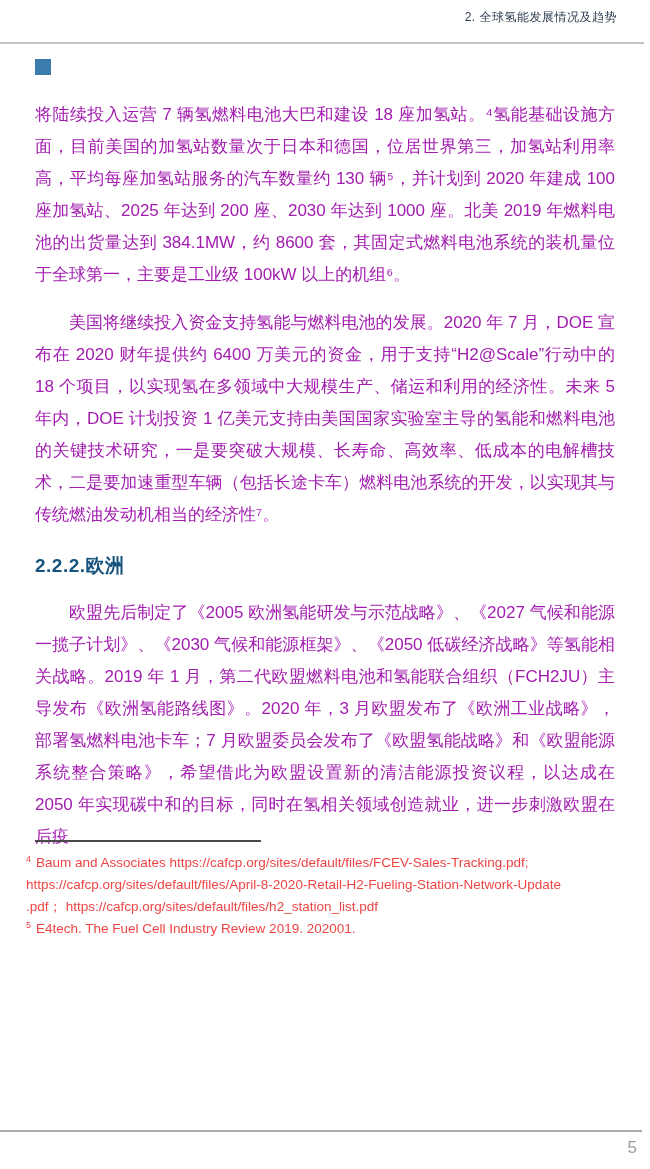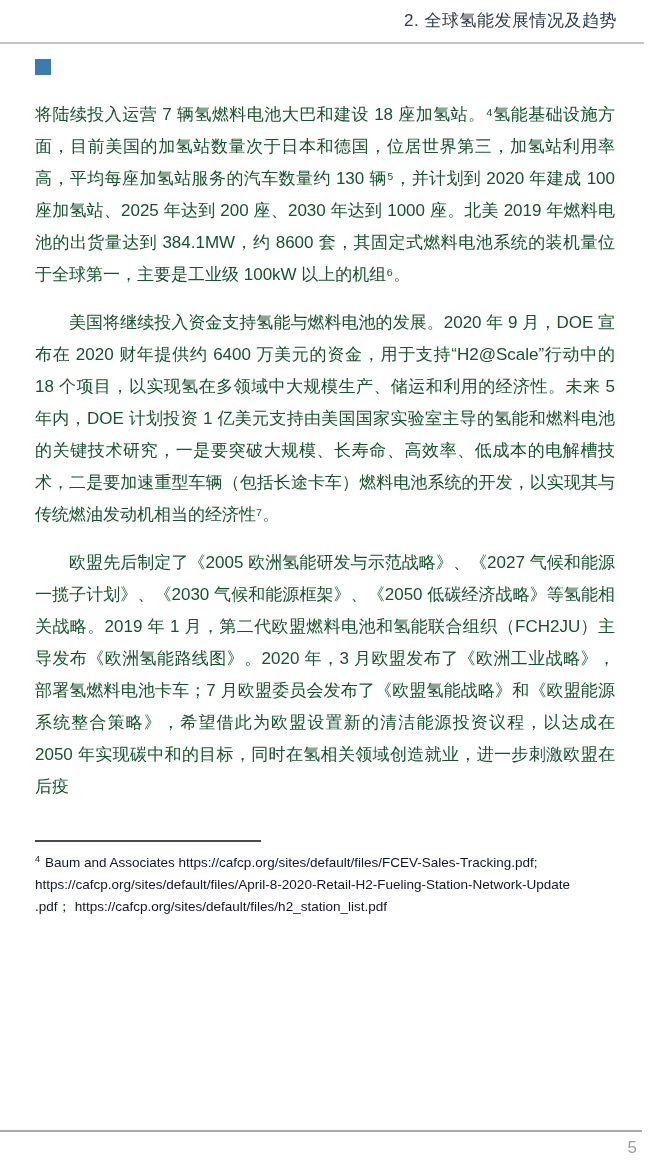--- a/index.html
+++ b/index.html
@@ -8,21 +8,21 @@
     width: 650px;
     height: 1169px;
     background: #ffffff;
     font-family: "Liberation Sans", "DejaVu Sans", sans-serif;
     overflow: hidden;
   }
   .header-title {
     position: absolute;
     top: 9px;
     right: 33px;
-    font-size: 17px;
+    font-size: 12px;
     color: #2d3b4e;
     letter-spacing: 0.5px;
     text-align: center;
   }
   .header-rule {
     position: absolute;
     top: 42px;
     left: 0;
     width: 644px;
     height: 2px;
@@ -38,21 +38,21 @@
   .doc-body {
     position: absolute;
     left: 35px;
     top: 99px;
     width: 580px;
   }
   .body-para {
     margin: 0 0 16px 0;
     font-size: 17px;
     line-height: 32px;
-    color: #14532d;
+    color: #a21caf;
     text-align: justify;
     text-indent: 2em;
   }
   .body-para.no-indent { text-indent: 0; }
   .section-heading {
     margin: 22px 0 18px 0;
     font-size: 19px;
     font-weight: 600;
     color: #16537d;
     letter-spacing: 0.5px;
@@ -60,26 +60,26 @@
   .footnote-rule {
     position: absolute;
     left: 35px;
     top: 840px;
     width: 226px;
     height: 0;
     border-top: 2px solid #4a4a4a;
   }
   .footnotes {
     position: absolute;
-    left: 35px;
+    left: 26px;
     top: 852px;
     width: 588px;
     font-size: 13.5px;
     line-height: 22px;
-    color: #0f172a;
+    color: #ef4444;
   }
   .footnote { margin: 0; }
   .footnote sup {
     font-size: 9px;
     vertical-align: super;
     line-height: 0;
     margin-right: 5px;
   }
   .footnote .fn-text { white-space: pre-wrap; word-break: break-all; }
   .footer-rule {
@@ -105,33 +105,37 @@
 
   <div class="header-title">2. 全球氢能发展情况及趋势</div>
 
   <div class="header-rule"></div>
 
   <div class="corner-square" style="background: rgb(58, 124, 174);"></div>
 
   <main class="doc-body">
     <p class="body-para no-indent">将陆续投入运营 7 辆氢燃料电池大巴和建设 18 座加氢站。⁴氢能基础设施方面，目前美国的加氢站数量次于日本和德国，位居世界第三，加氢站利用率高，平均每座加氢站服务的汽车数量约 130 辆⁵，并计划到 2020 年建成 100 座加氢站、2025 年达到 200 座、2030 年达到 1000 座。北美 2019 年燃料电池的出货量达到 384.1MW，约 8600 套，其固定式燃料电池系统的装机量位于全球第一，主要是工业级 100kW 以上的机组⁶。</p>
 
-    <p class="body-para">美国将继续投入资金支持氢能与燃料电池的发展。2020 年 9 月，DOE 宣布在 2020 财年提供约 6400 万美元的资金，用于支持“H2@Scale”行动中的 18 个项目，以实现氢在多领域中大规模生产、储运和利用的经济性。未来 5 年内，DOE 计划投资 1 亿美元支持由美国国家实验室主导的氢能和燃料电池的关键技术研究，一是要突破大规模、长寿命、高效率、低成本的电解槽技术，二是要加速重型车辆（包括长途卡车）燃料电池系统的开发，以实现其与传统燃油发动机相当的经济性⁷。</p>
+    <p class="body-para">美国将继续投入资金支持氢能与燃料电池的发展。2020 年 7 月，DOE 宣布在 2020 财年提供约 6400 万美元的资金，用于支持“H2@Scale”行动中的 18 个项目，以实现氢在多领域中大规模生产、储运和利用的经济性。未来 5 年内，DOE 计划投资 1 亿美元支持由美国国家实验室主导的氢能和燃料电池的关键技术研究，一是要突破大规模、长寿命、高效率、低成本的电解槽技术，二是要加速重型车辆（包括长途卡车）燃料电池系统的开发，以实现其与传统燃油发动机相当的经济性⁷。</p>
 
+    <h2 class="section-heading">2.2.2.欧洲</h2>
 
     <p class="body-para">欧盟先后制定了《2005 欧洲氢能研发与示范战略》、《2027 气候和能源一揽子计划》、《2030 气候和能源框架》、《2050 低碳经济战略》等氢能相关战略。2019 年 1 月，第二代欧盟燃料电池和氢能联合组织（FCH2JU）主导发布《欧洲氢能路线图》。2020 年，3 月欧盟发布了《欧洲工业战略》，部署氢燃料电池卡车；7 月欧盟委员会发布了《欧盟氢能战略》和《欧盟能源系统整合策略》，希望借此为欧盟设置新的清洁能源投资议程，以达成在 2050 年实现碳中和的目标，同时在氢相关领域创造就业，进一步刺激欧盟在后疫</p>
   </main>
 
   <div class="footnote-rule"></div>
 
   <div class="footnotes">
     <div class="footnote">
       <sup>4</sup><span class="fn-text">Baum and Associates https://cafcp.org/sites/default/files/FCEV-Sales-Tracking.pdf;
 https://cafcp.org/sites/default/files/April-8-2020-Retail-H2-Fueling-Station-Network-Update
 .pdf； https://cafcp.org/sites/default/files/h2_station_list.pdf</span>
     </div>
+    <div class="footnote">
+      <sup>5</sup><span class="fn-text">E4tech. The Fuel Cell Industry Review 2019. 202001.</span>
+    </div>
   </div>
 
   <div class="footer-rule"></div>
 
   <div class="page-number">5</div>
 
 </div>
 
 </body></html>

